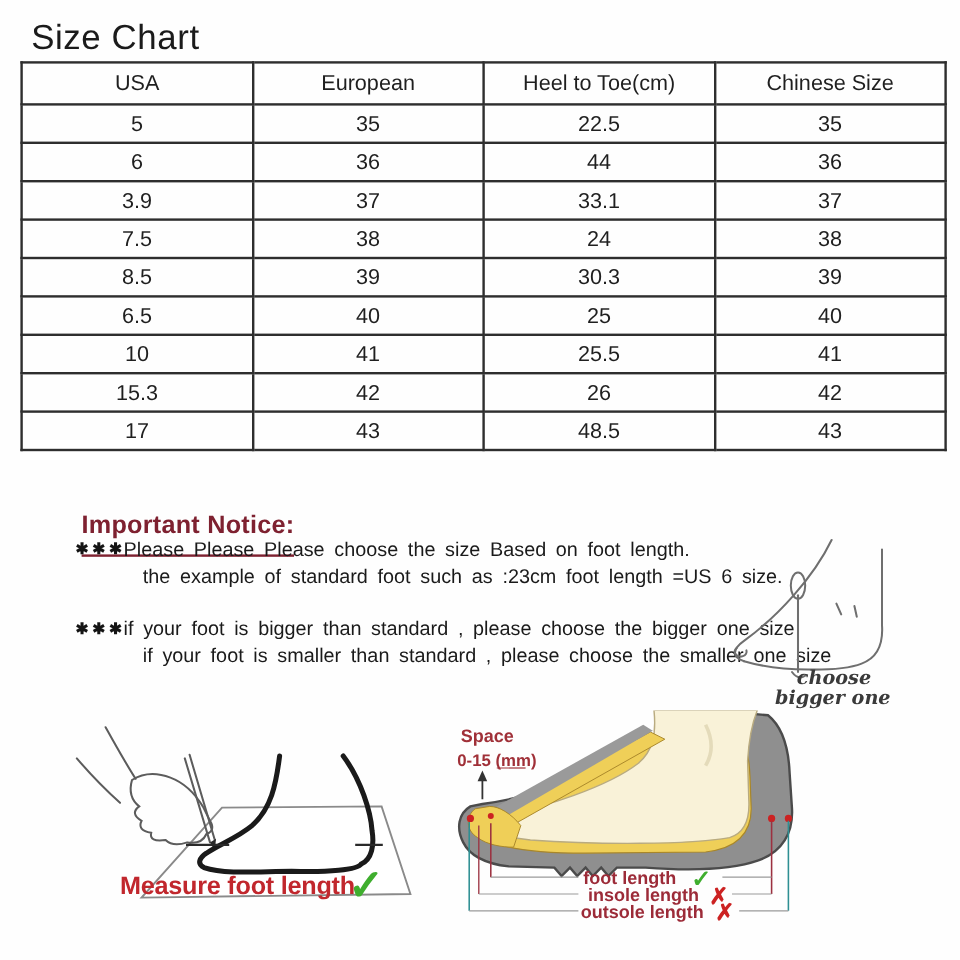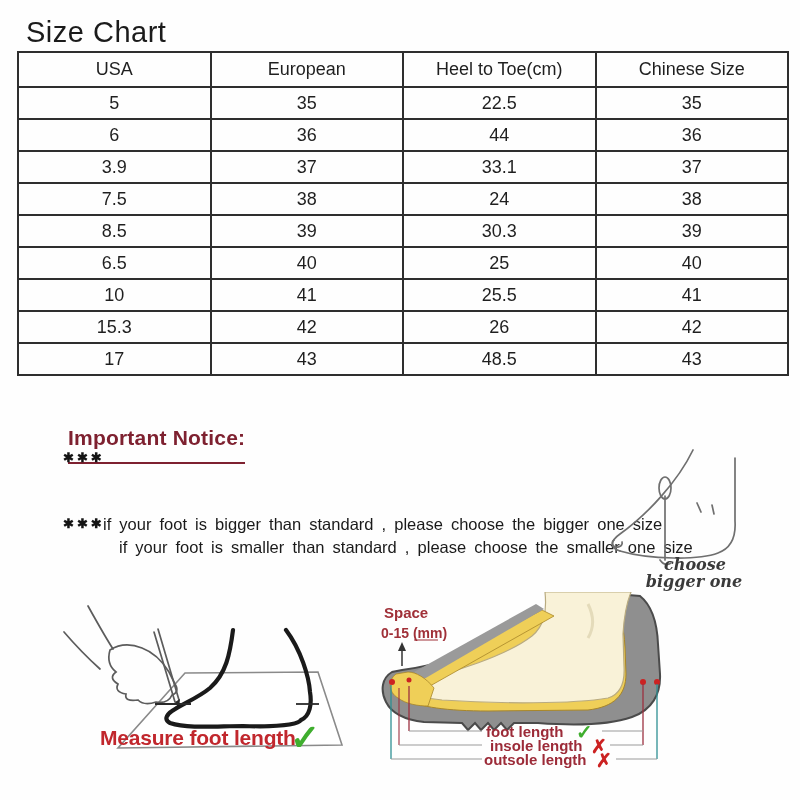--- a/index.html
+++ b/index.html
@@ -102,20 +102,24 @@
           <td>48.5</td>
           <td>43</td>
         </tr>
     </tbody>
   </table>
 
   <div class="abs notice-heading">Important Notice:</div>
 
   <div class="abs bullet bullet1">
     <span class="marker">✱✱✱</span>
+    <span class="lines">
+      <span class="l1" style="display:block">Please Please Please choose the size Based on foot length.</span>
+      <span class="l2" style="display:block">the example of standard foot such as :23cm foot length =US 6 size.</span>
+    </span>
   </div>
 
   <div class="abs bullet bullet2">
     <span class="marker">✱✱✱</span>
     <span class="lines">
       <span class="l1" style="display:block">if your foot is bigger than standard , please choose the bigger one size</span>
       <span class="l2" style="display:block">if your foot is smaller than standard , please choose the smaller one size</span>
     </span>
   </div>
 

